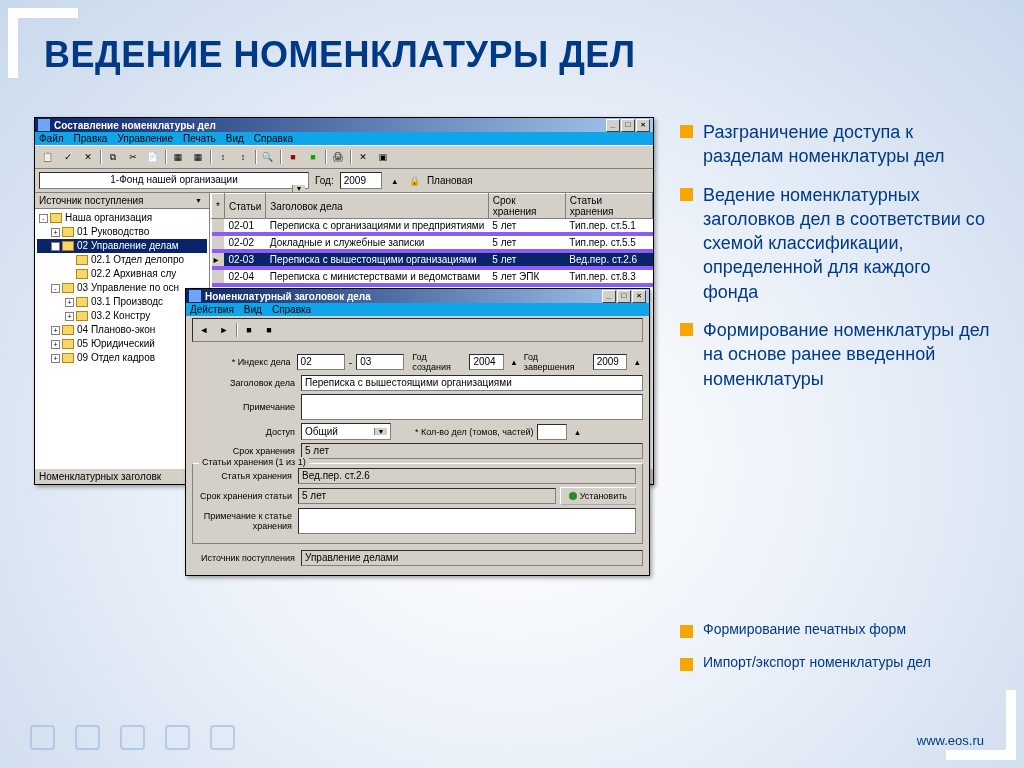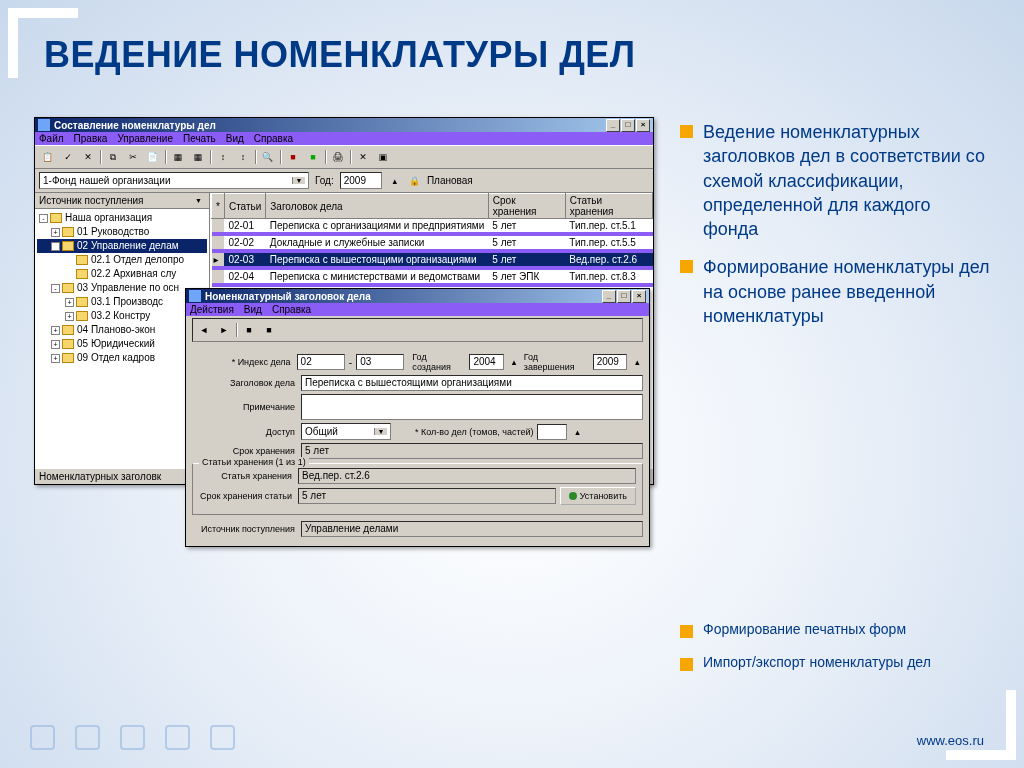--- a/index.html
+++ b/index.html
@@ -15,21 +15,21 @@
 .footer-url { position: absolute; bottom: 20px; right: 40px; font-size: 13px; color: #003a86; }
 .footer-icons { position: absolute; bottom: 18px; left: 30px; display: flex; gap: 20px; }
 .footer-icons div { width: 25px; height: 25px; border: 2px solid #95b8e0; border-radius: 4px; opacity: 0.6; }
 
 
 .win { position: absolute; background: #d4d0c8; border: 1px solid #000; box-shadow: 2px 2px 4px rgba(0,0,0,0.35); font-family: Tahoma, Arial, sans-serif; font-size: 10px; }
 .titlebar { background: linear-gradient(90deg, #0a246a, #a6caf0); color: #fff; height: 14px; display: flex; align-items: center; padding: 0 3px; font-size: 10px; font-weight: bold; }
 .titlebar .spacer { flex: 1; }
 .titlebar .ico { width: 12px; height: 12px; background: #6ea5f7; margin-right: 4px; }
 .winbtn { width: 14px; height: 13px; background: #d4d0c8; border: 1px solid #fff; border-right-color: #404040; border-bottom-color: #404040; margin-left: 1px; font-size: 8px; line-height: 10px; text-align: center; color: #000; font-family: Arial; }
-.menubar { background: #8b5cf6; display: flex; padding: 1px 4px; font-size: 10px; gap: 10px; }
+.menubar { background: #0ea5e9; display: flex; padding: 1px 4px; font-size: 10px; gap: 10px; }
 .menubar span { cursor: default; }
 .toolbar { background: #d4d0c8; display: flex; padding: 2px 4px; gap: 2px; border-top: 1px solid #fff; border-bottom: 1px solid #808080; }
 .tbtn { width: 18px; height: 18px; border: 1px solid #d4d0c8; background: #d4d0c8; display: flex; align-items: center; justify-content: center; font-size: 9px; }
 .tbtn.sep { width: 3px; border: none; background: transparent; position: relative; }
 .tbtn.sep::before { content: ''; position: absolute; left: 1px; top: 2px; bottom: 2px; border-left: 1px solid #808080; border-right: 1px solid #fff; }
 .filterbar { padding: 3px 4px; display: flex; align-items: center; gap: 6px; border-bottom: 1px solid #808080; }
 .combo { background: #fff; border: 1px inset #808080; height: 17px; font-size: 10px; padding: 1px 3px; display: flex; align-items: center; }
 .combo .dd { width: 13px; background: #d4d0c8; border-left: 1px solid #808080; text-align: center; font-size: 7px; margin-left: auto; }
 .main-area { display: flex; height: 275px; }
 .sidebar { width: 175px; border-right: 1px solid #808080; display: flex; flex-direction: column; }
@@ -70,20 +70,24 @@
 <body>
 
 <div class="slide">
   <div class="corner-tl"></div>
   <div class="corner-br"></div>
   <div class="slide-title">ВЕДЕНИЕ НОМЕНКЛАТУРЫ ДЕЛ</div>
 
   <div class="bullets">
     <div class="bullet">
         <div class="sq"></div>
+        <div>Разграничение доступа к разделам номенклатуры дел</div>
+      </div>
+    <div class="bullet">
+        <div class="sq"></div>
         <div>Ведение номенклатурных заголовков дел в соответствии со схемой классификации, определенной для каждого фонда</div>
       </div>
     <div class="bullet">
         <div class="sq"></div>
         <div>Формирование номенклатуры дел на основе ранее введенной номенклатуры</div>
       </div>
   </div>
   <div class="bullets-wide">
     <div class="bullet">
         <div class="sq"></div>
@@ -131,21 +135,21 @@
       <div class="tbtn sep"></div>
       <div class="tbtn" style="color:#a00;">■</div>
       <div class="tbtn" style="color:#0a0;">■</div>
       <div class="tbtn sep"></div>
       <div class="tbtn">🖨</div>
       <div class="tbtn sep"></div>
       <div class="tbtn">✕</div>
       <div class="tbtn">▣</div>
     </div>
     <div class="filterbar">
-      <div class="combo" style="width:270px;">
+      <div class="combo" style="width:270px;flex-direction:column;">
         <span>1-Фонд нашей организации</span>
         <div class="dd">▼</div>
       </div>
       <span style="font-size:10px;">Год:</span>
       <div class="combo" style="width:42px;">
         <span>2009</span>
       </div>
       <div class="tbtn" style="width:14px;height:17px;">▴</div>
       <span style="font-size:9px;margin-left:2px;">🔒</span>
       <span style="font-size:10px;">Плановая</span>
@@ -328,20 +332,24 @@
           <div class="form-input ro" style="flex:1;"><span>Вед.пер. ст.2.6</span></div>
         </div>
         <div class="form-row">
           <div class="form-label" style="width:95px;">Срок хранения статьи</div>
           <div class="form-input ro" style="flex:1;"><span>5 лет</span></div>
           <div class="btn-set">
               <div class="dot"></div>
               <span>Установить</span>
             </div>
         </div>
+        <div class="form-row">
+          <div class="form-label" style="width:95px;">Примечание к статье хранения</div>
+          <div class="form-input" style="flex:1;height:26px;"></div>
+        </div>
       </div>
 
       <div class="form-row" style="margin-top:6px;">
         <div class="form-label">Источник поступления</div>
         <div class="form-input ro" style="flex:1;"><span>Управление делами</span></div>
       </div>
     </div>
   </div>
 
   <div class="footer-icons">

